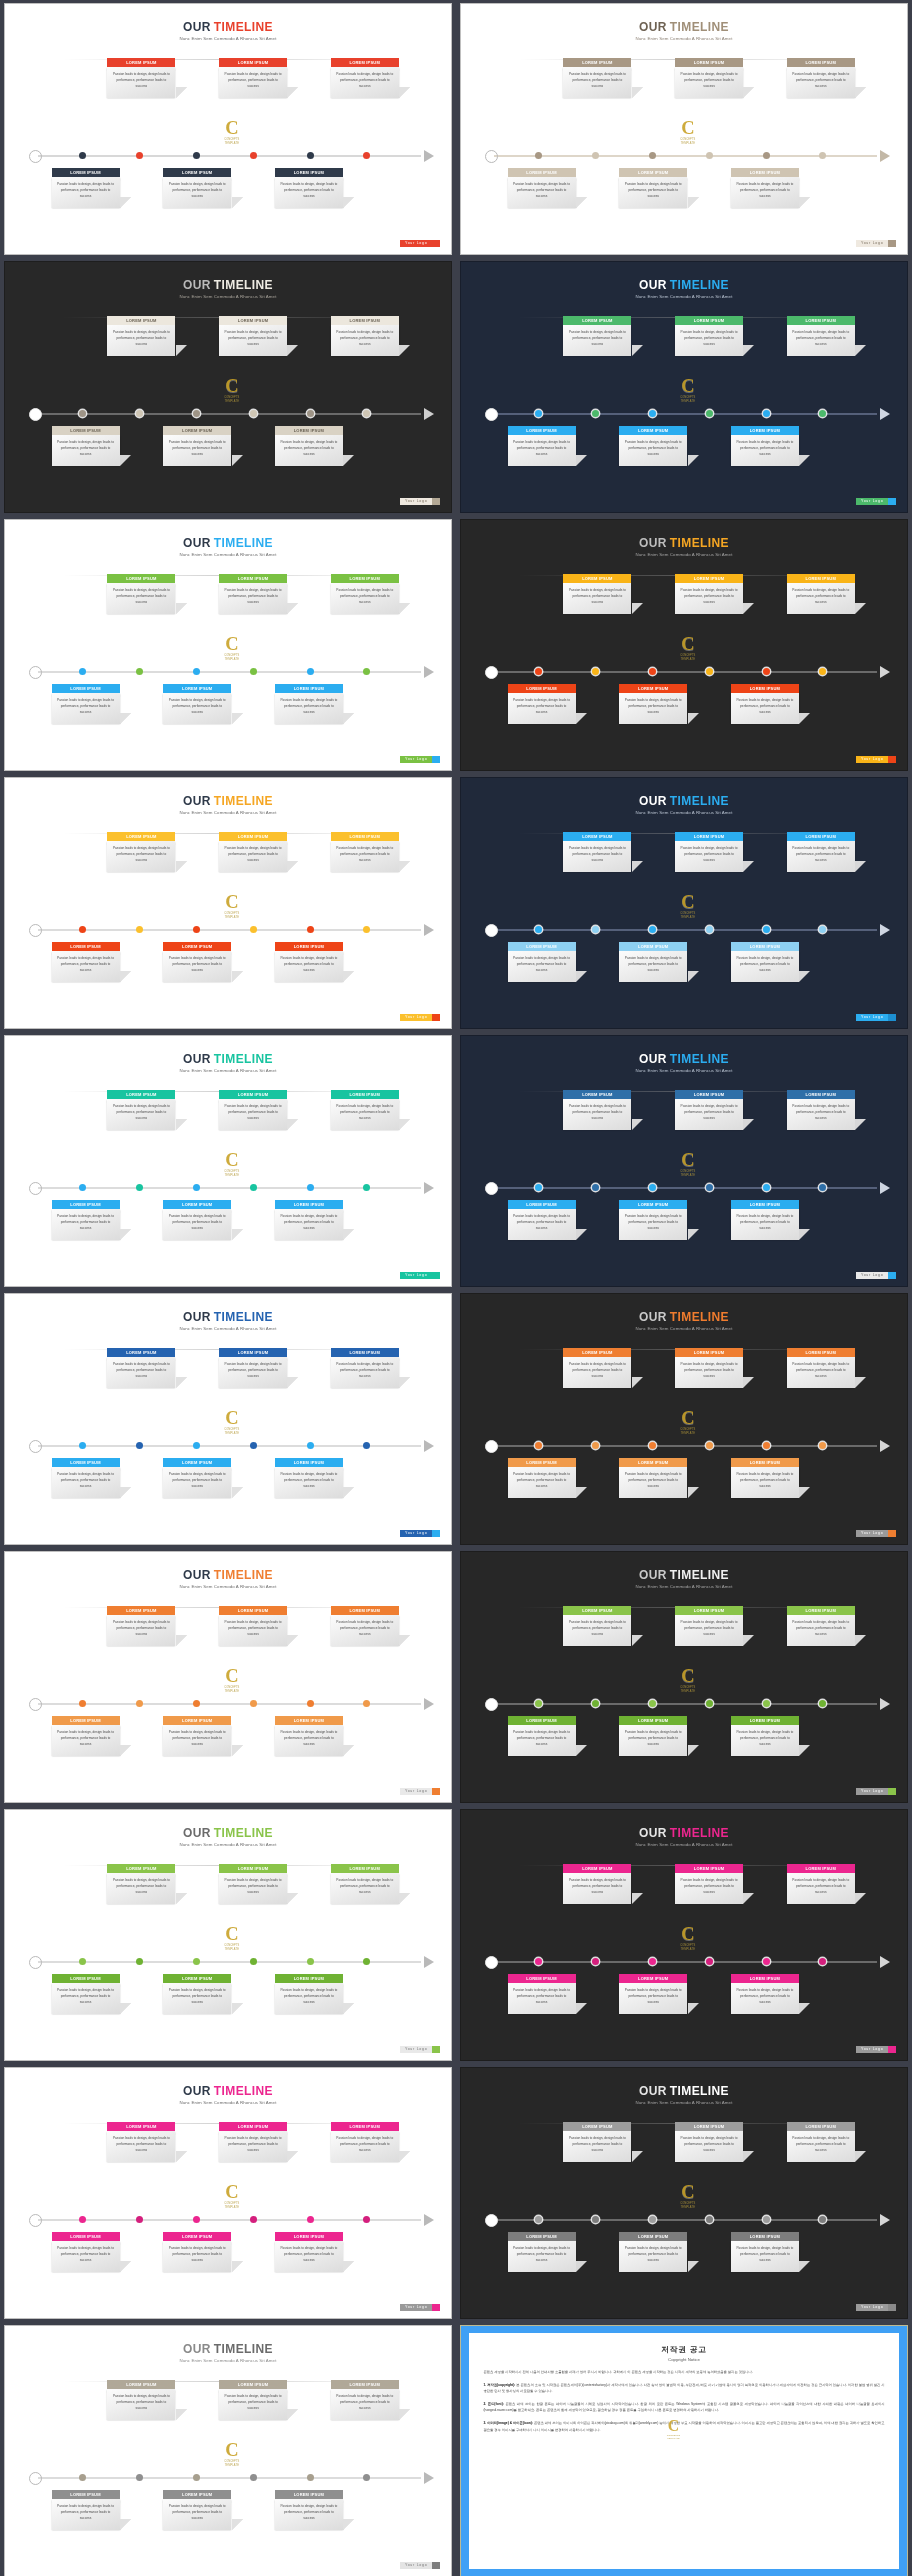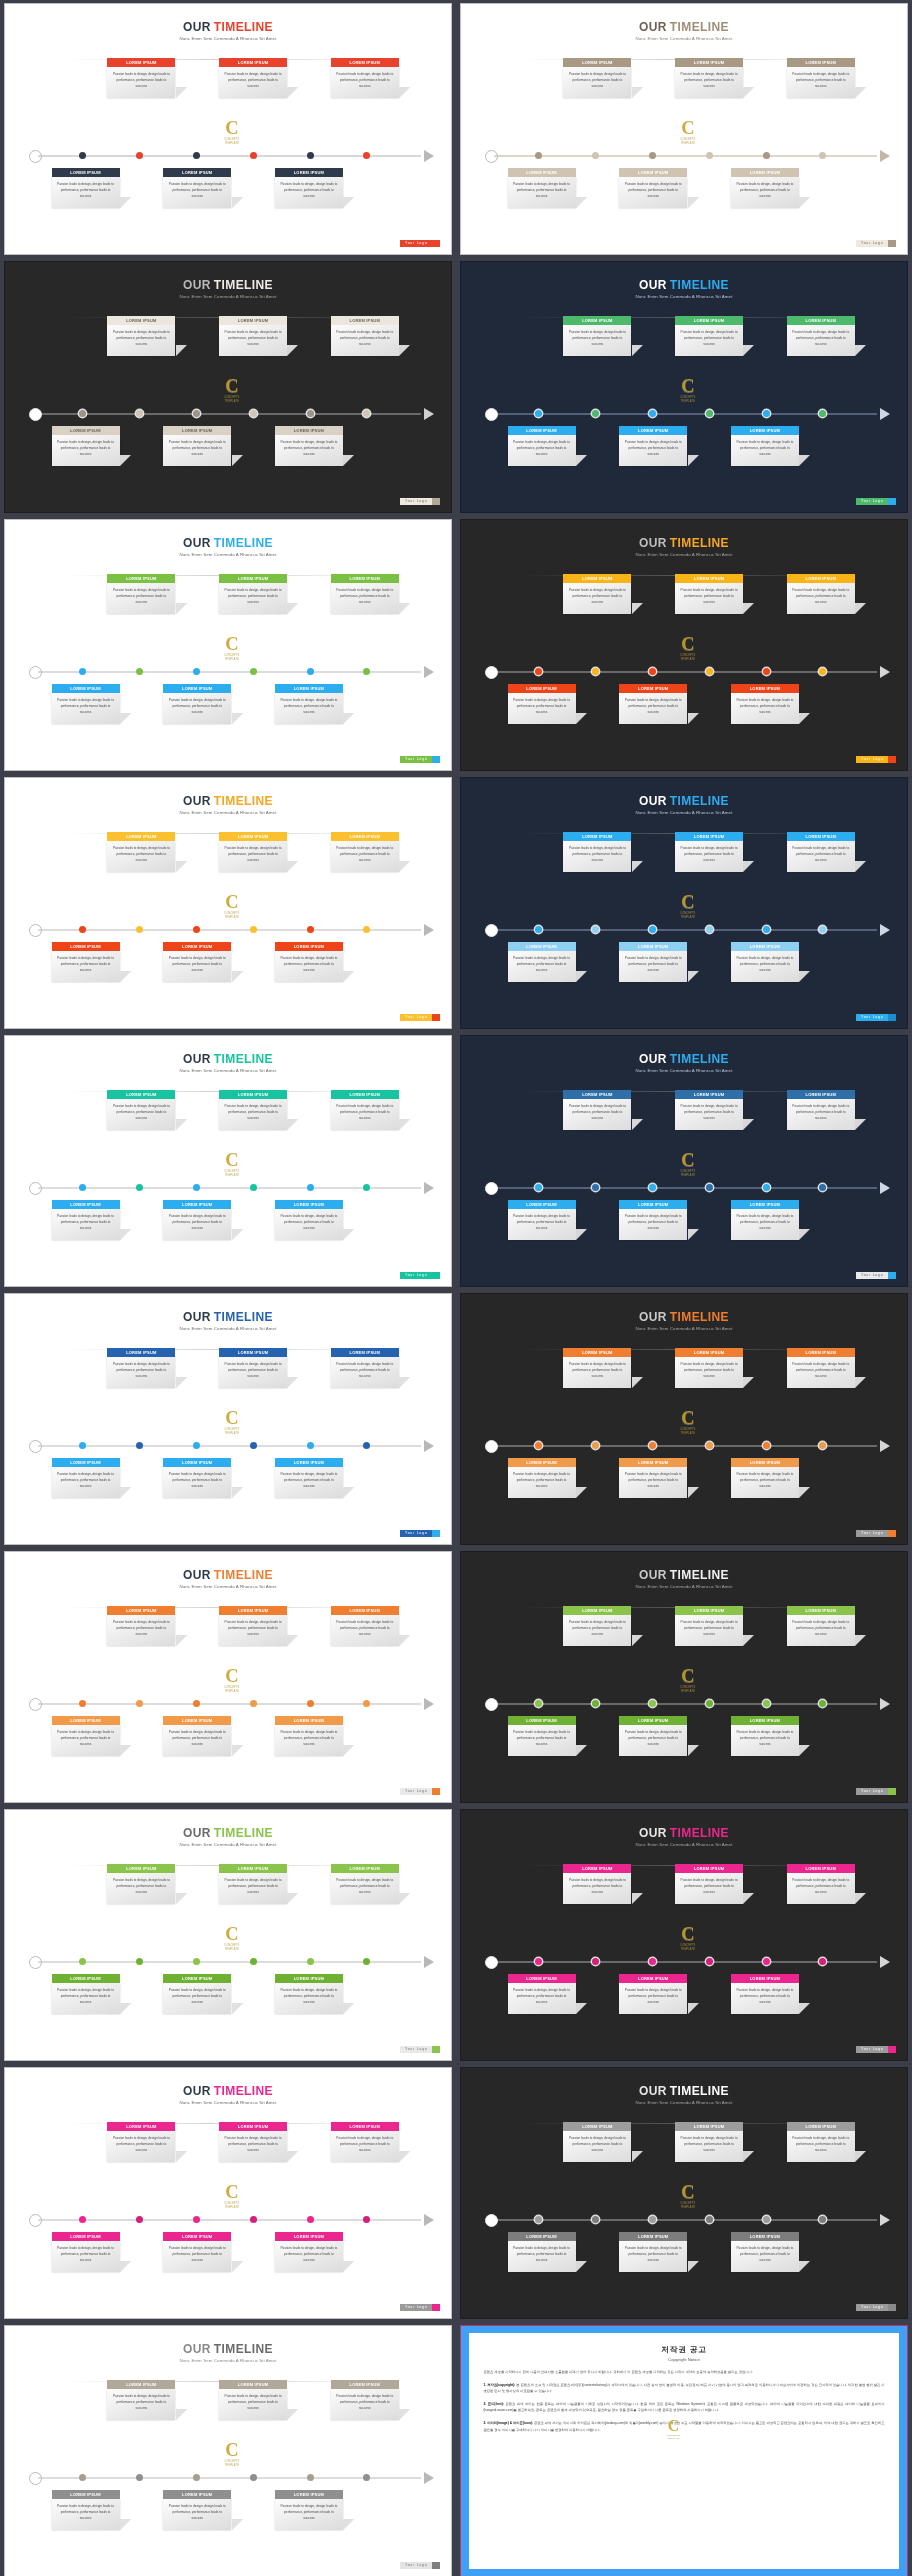--- a/index.html
+++ b/index.html
@@ -1189,21 +1189,21 @@
           <div class="hd" style="background: rgb(143, 143, 143);">LOREM IPSUM</div>
           <div class="bd">Passion leads to design, design leads to performance, performance leads to success<div class="fold"></div></div>
         </div>
         <div class="card bot c3">
           <div class="hd" style="background: rgb(143, 143, 143);">LOREM IPSUM</div>
           <div class="bd">Passion leads to design, design leads to performance, performance leads to success<div class="fold"></div></div>
         </div>
       </div>
   </div>
 <div class="cell">
-      <div class="slide" style="background: #ec4899;">
+      <div class="slide" style="background: #fef9c3;">
         <div class="cw">
           <div class="paper">
             <div class="ch">
               <div class="ko">저작권 공고</div>
               <div class="en">Copyright Notice</div>
             </div>
             <p>콘텐츠 제공을 시작하시기 전에 다음의 안내사항 소홀함을 사례가 없어 주시기 바랍니다. 귀하께서 이 콘텐츠 제공을 시작하는 것은 시작시 계약의 보증에 동의하셨음을 알리는 것입니다.</p>
             <p><b>1. 저작권(copyright): </b>본 콘텐츠의 소유 및 저작권은 콘텐츠제이(주)(contentsfactory)사 제작자에게 있습니다. 사전 승낙 없이 불법적 이용, 무단전재, 배포 사기 기법에 용서이 영리 목적으로 이용하시거나 제삼자에게 이전하는 것은 금지되어 있습니다. 이러한 불법 행위 발견 시 중단한 민사 및 형사상의 사로잡힐 수 있습니다.</p>
             <p><b>2. 폰트(font): </b>콘텐츠 내에 쓰이는 한글 폰트는 네이버 나눔글꼴의 서체로 상업사이 저작되어있습니다. 한글 외의 로만 폰트는 Windows System에 포함된 시스템 글꼴으로 제공되었습니다. 네이버 나눔글꼴 라이선스에 대한 자세한 내용은 네이버 나눔글꼴 홈페이지(hangeul.naver.com)를 참고하세요. 폰트는 콘텐츠의 함께 제공되어 있으므로, 필요하실 경우 정품 폰트를 구입하셔서 다른 폰트로 변경하여 사용하시기 바랍니다.</p>
             <p><b>3. 이미지(image) &amp; 아이콘(icon): </b>콘텐츠 내에 쓰이는 이미지와 아이콘은 픽사베이(pixabay.com)와 위블리(weebly.com) 등에서 제공한 무료 저작물을 이용하여 제작되었습니다. 이미지는 품고만 제공되고 콘텐츠에는 포함되지 않으며, 이에 대한 권리는 귀하가 별도로 확인하고 필요할 경우 이미지를 구매하셔서 다시 이미지를 변경하여 사용하시기 바랍니다.</p>

